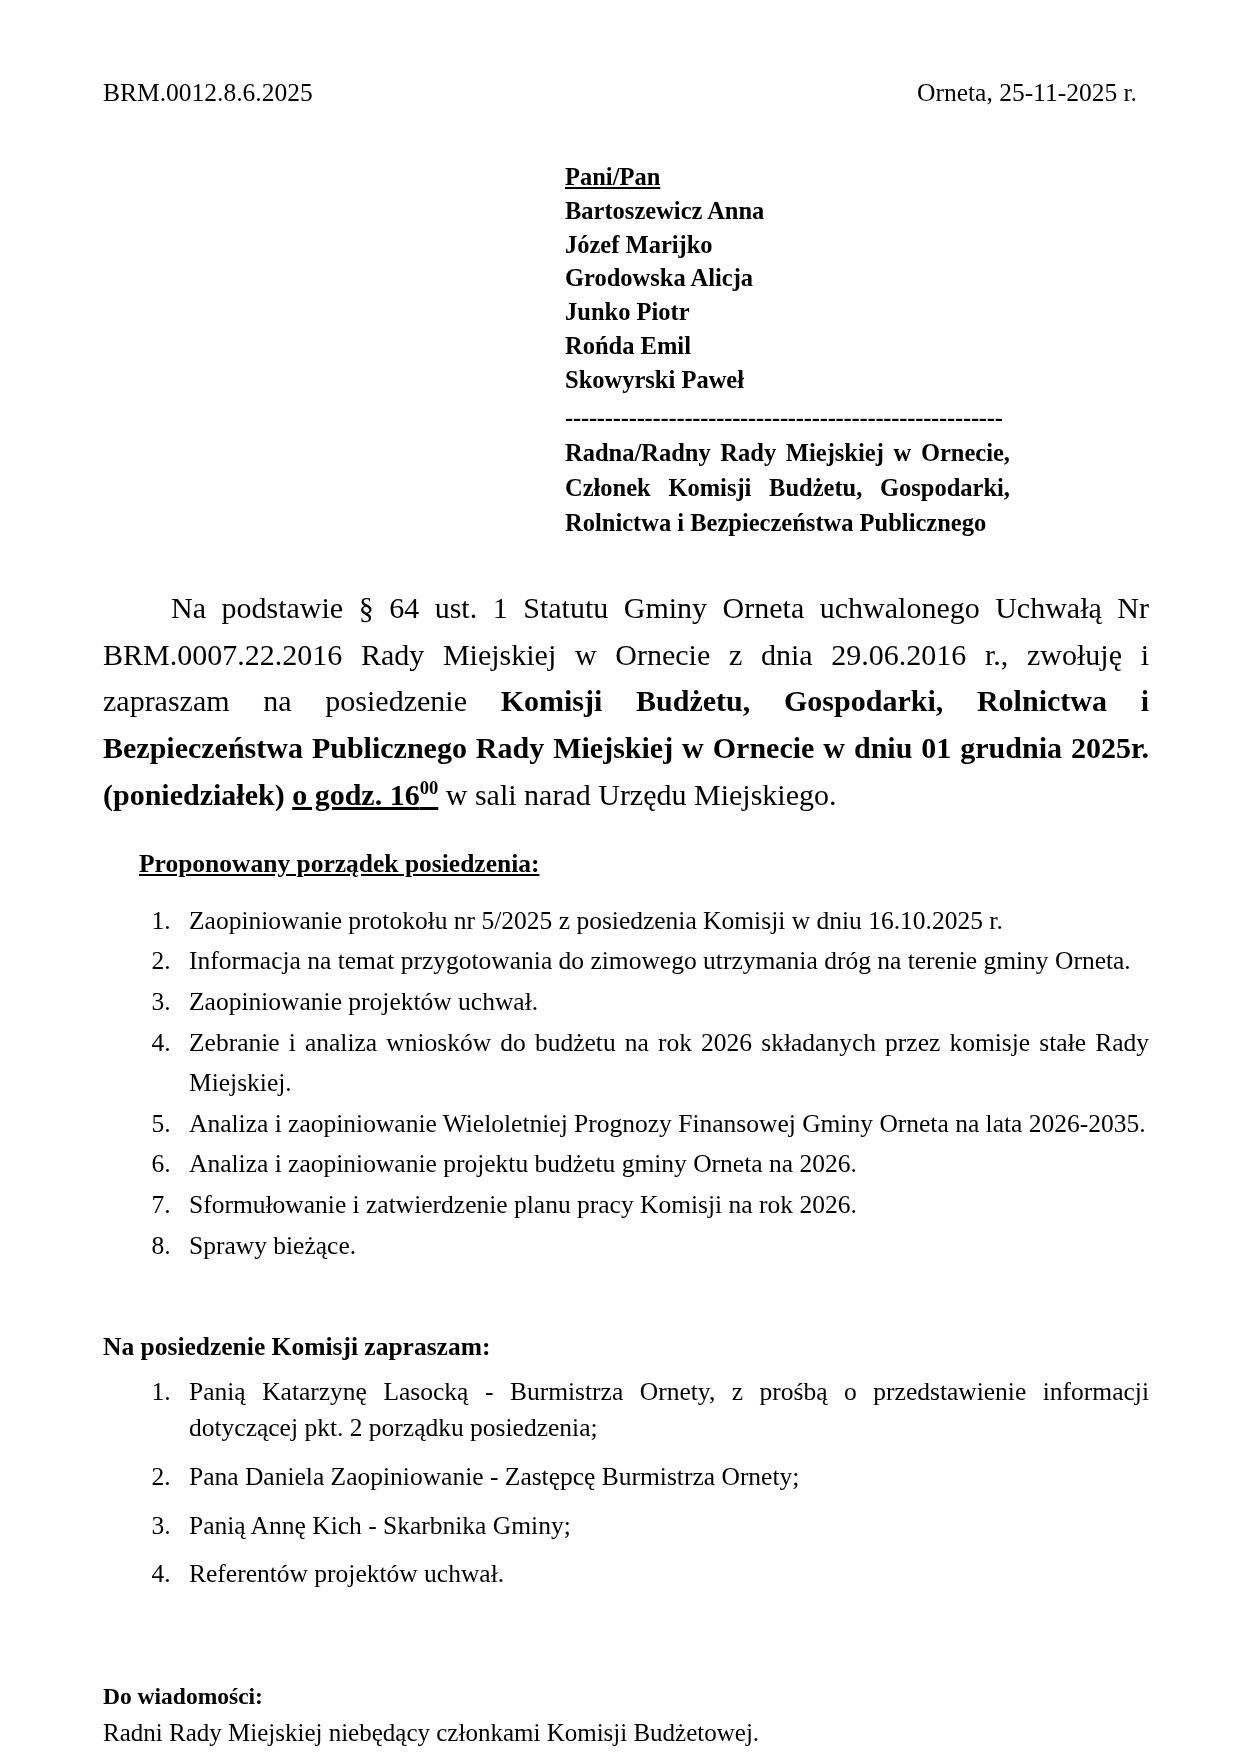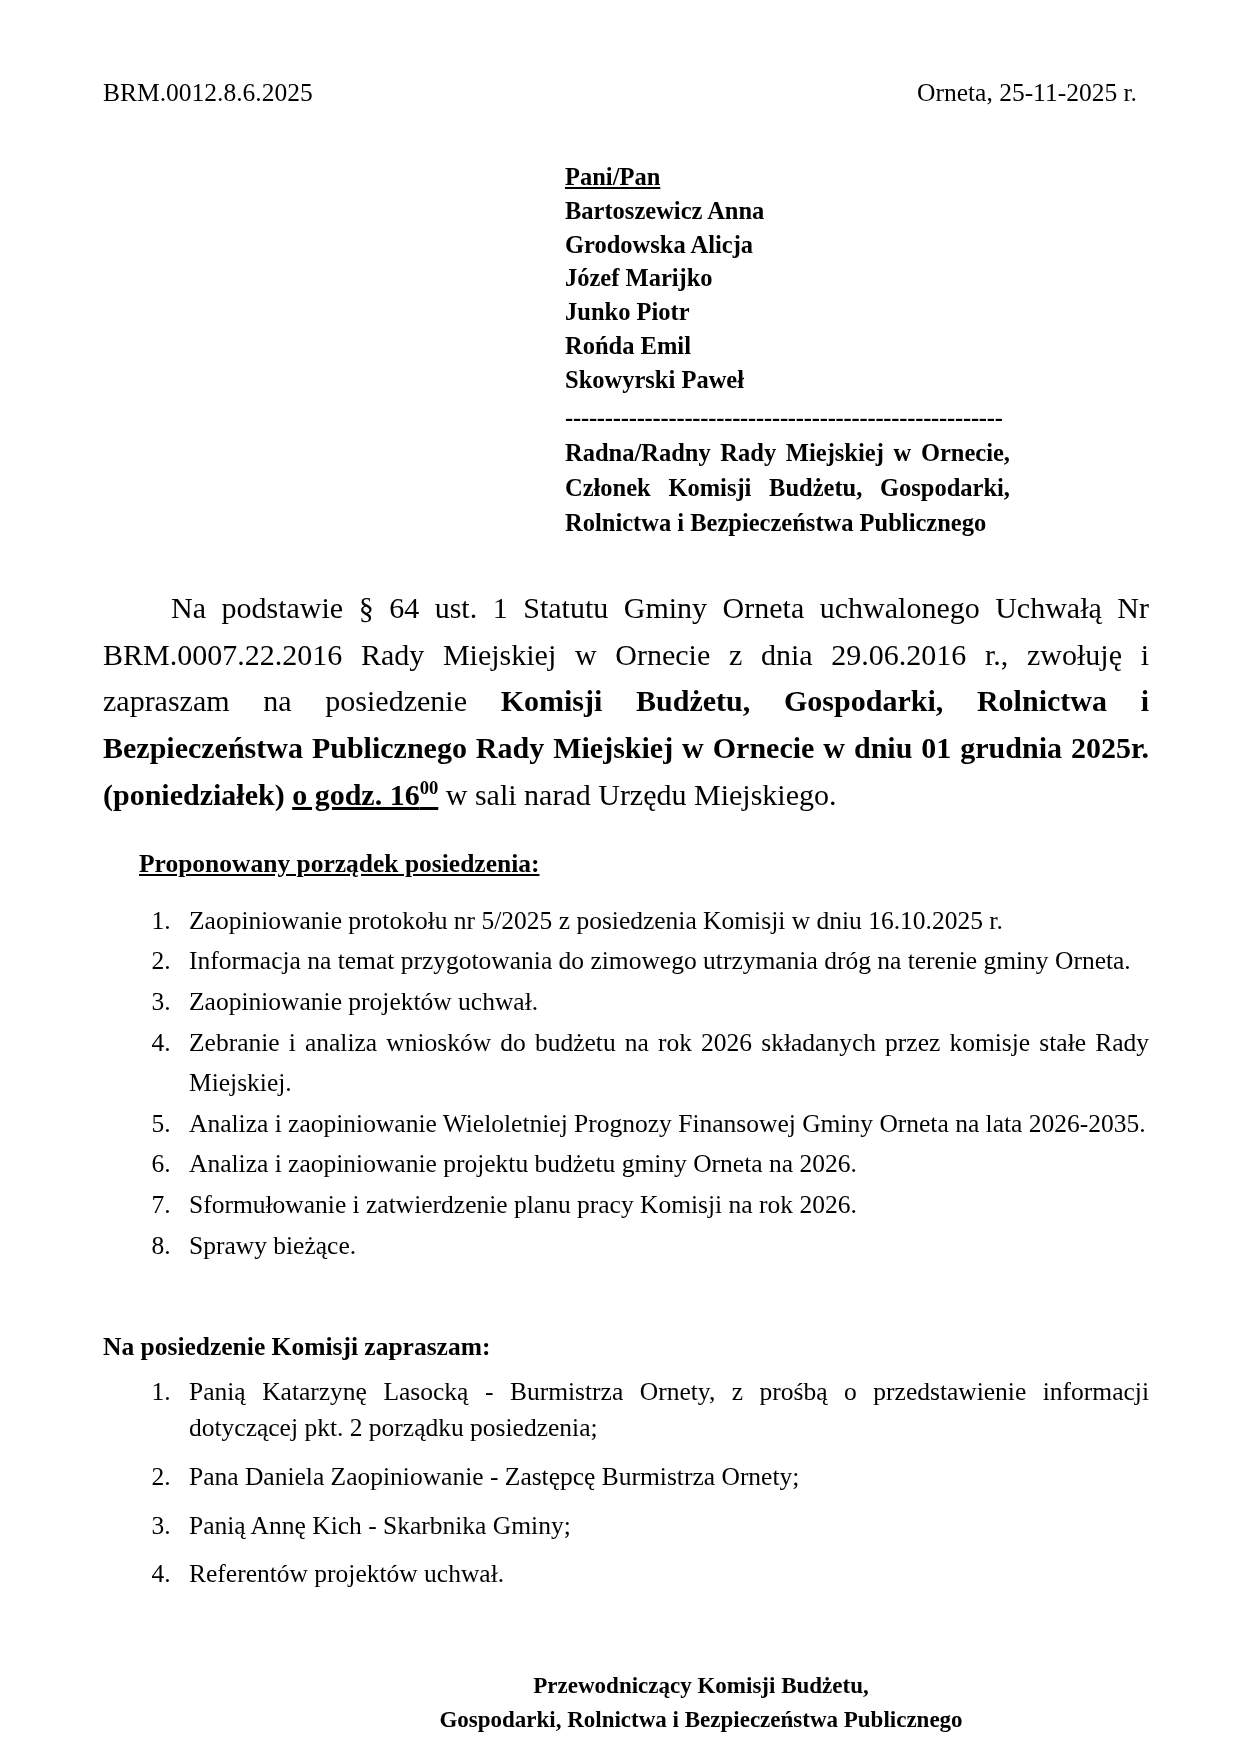--- a/index.html
+++ b/index.html
@@ -155,22 +155,22 @@
 <div class="page">
 
   <div class="header-row">
     <span class="header-ref">BRM.0012.8.6.2025</span>
     <span class="header-place">Orneta, 25-11-2025 r.</span>
   </div>
 
   <div class="addressee">
     <span class="salutation">Pani/Pan</span>
     <span class="name-line">Bartoszewicz Anna</span>
+    <span class="name-line">Józef Marijko</span>
     <span class="name-line">Grodowska Alicja</span>
-    <span class="name-line">Józef Marijko</span>
     <span class="name-line">Junko Piotr</span>
     <span class="name-line">Rońda Emil</span>
     <span class="name-line">Skowyrski Paweł</span>
     <span class="sep-line">-------------------------------------------------------</span>
     <span class="role">Radna/Radny Rady Miejskiej w Ornecie, Członek Komisji Budżetu, Gospodarki, Rolnictwa i Bezpieczeństwa Publicznego</span>
   </div>
 
   <p class="intro doc-body">
     <span>Na podstawie § 64 ust. 1 Statutu Gminy Orneta uchwalonego Uchwałą Nr BRM.0007.22.2016 Rady Miejskiej w Ornecie z dnia 29.06.2016 r., zwołuję i zapraszam na posiedzenie </span><b>Komisji Budżetu, Gospodarki, Rolnictwa i Bezpieczeństwa Publicznego Rady Miejskiej w Ornecie w dniu 01 grudnia 2025r. (poniedziałek) </b><b class="u">o godz. 16</b><b class="u"><sup>00</sup></b><span> w sali narad Urzędu Miejskiego.</span>
   </p>
@@ -188,20 +188,24 @@
   </ol>
 
   <div class="section-heading-plain" style="margin-top:66px;">Na posiedzenie Komisji zapraszam:</div>
   <ol class="invite">
     <li>Panią Katarzynę Lasocką - Burmistrza Ornety, z prośbą o przedstawienie informacji dotyczącej pkt. 2 porządku posiedzenia;</li>
     <li>Pana Daniela Zaopiniowanie - Zastępcę Burmistrza Ornety;</li>
     <li>Panią Annę Kich - Skarbnika Gminy;</li>
     <li>Referentów projektów uchwał.</li>
   </ol>
 
+  <div class="notice">
+    <span class="notice-title">Do wiadomości:</span>
+    <span class="notice-text">Radni Rady Miejskiej niebędący członkami Komisji Budżetowej.</span>
+  </div>
 
   <div class="signature">
     <span class="sig-line">Przewodniczący Komisji Budżetu,</span>
     <span class="sig-line">Gospodarki, Rolnictwa i  Bezpieczeństwa Publicznego</span>
 
   </div>
 
 </div>
 
 </body></html>

